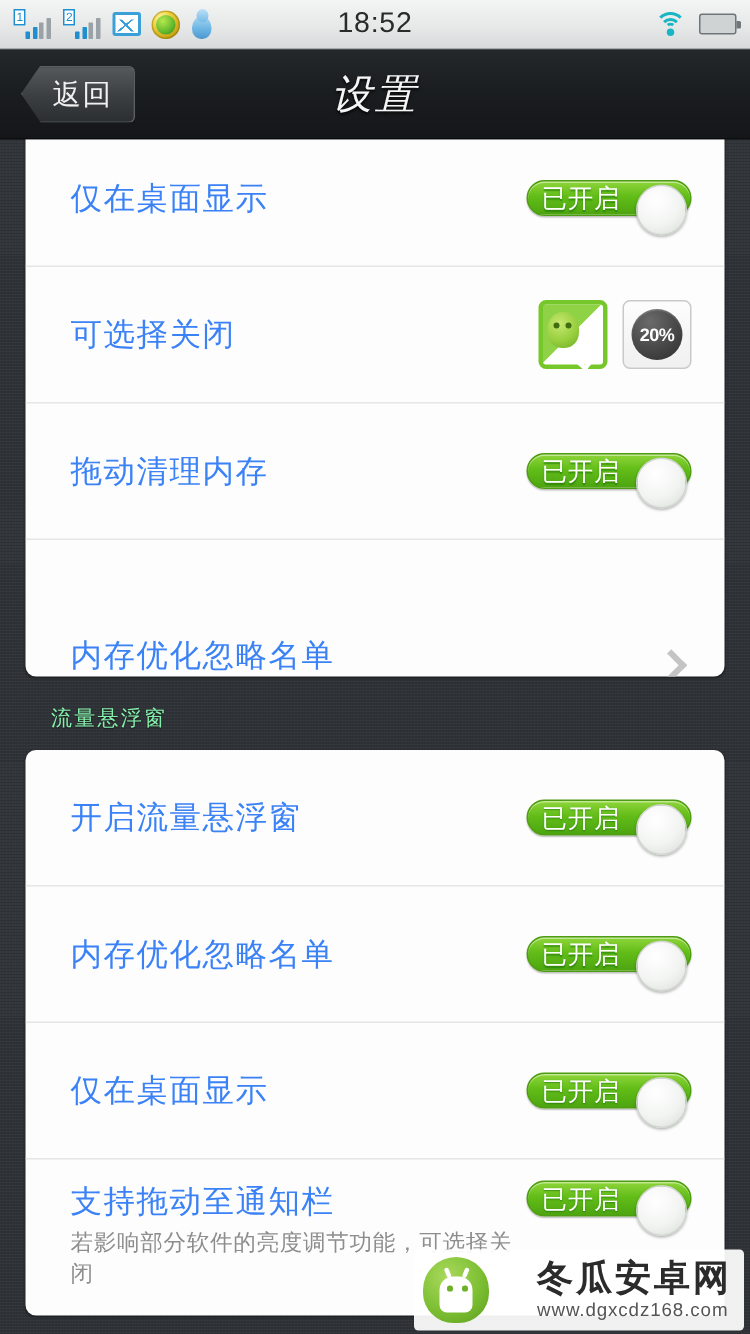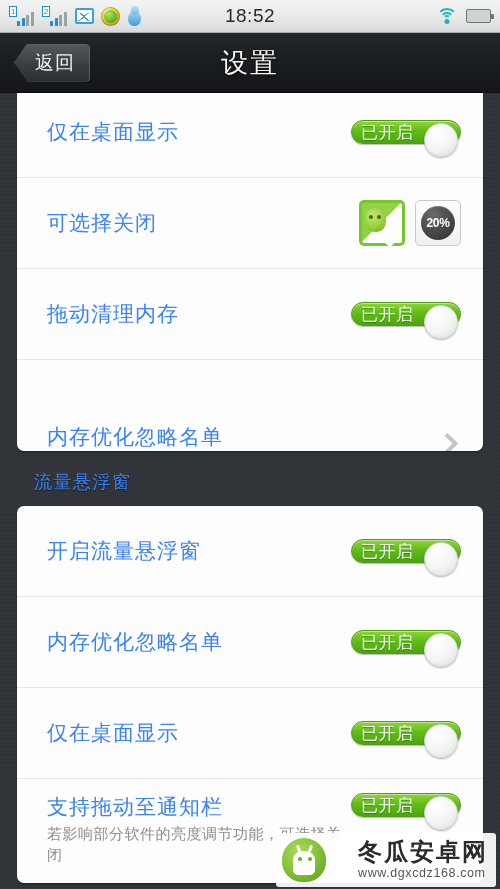--- a/index.html
+++ b/index.html
@@ -187,20 +187,21 @@
   .nav-title {
     position: absolute;
     left: 0; right: 0;
     text-align: center;
     font-size: 27px;
     color: #f5f5f5;
     letter-spacing: 2px;
     text-shadow: 0 1px 2px rgba(0,0,0,.9);
     font-weight: 500;
     pointer-events: none;
+    font-style: italic;
   }
   .back-btn {
     margin-left: 14px;
     height: 38px;
     padding: 0 14px 0 20px;
     display: flex;
     align-items: center;
     color: #f0f0f0;
     font-size: 19px;
     letter-spacing: 1px;
@@ -355,22 +356,22 @@
     width: 15px; height: 15px;
     border-top: 4px solid #c4c4c4;
     border-right: 4px solid #c4c4c4;
     transform: rotate(45deg);
     flex: none;
     margin-right: 6px;
   }
 
   
   .section-header {
-    font-size: 18px;
-    color: #3b82f6;
+    font-size: 14px;
+    color: #86efac;
     letter-spacing: 1.5px;
     padding: 19px 0 12px 17px;
     text-shadow: 0 1px 1px rgba(0,0,0,.6);
   }
 
   
   .watermark {
     position: absolute;
     right: 4px;
     bottom: 2px;

